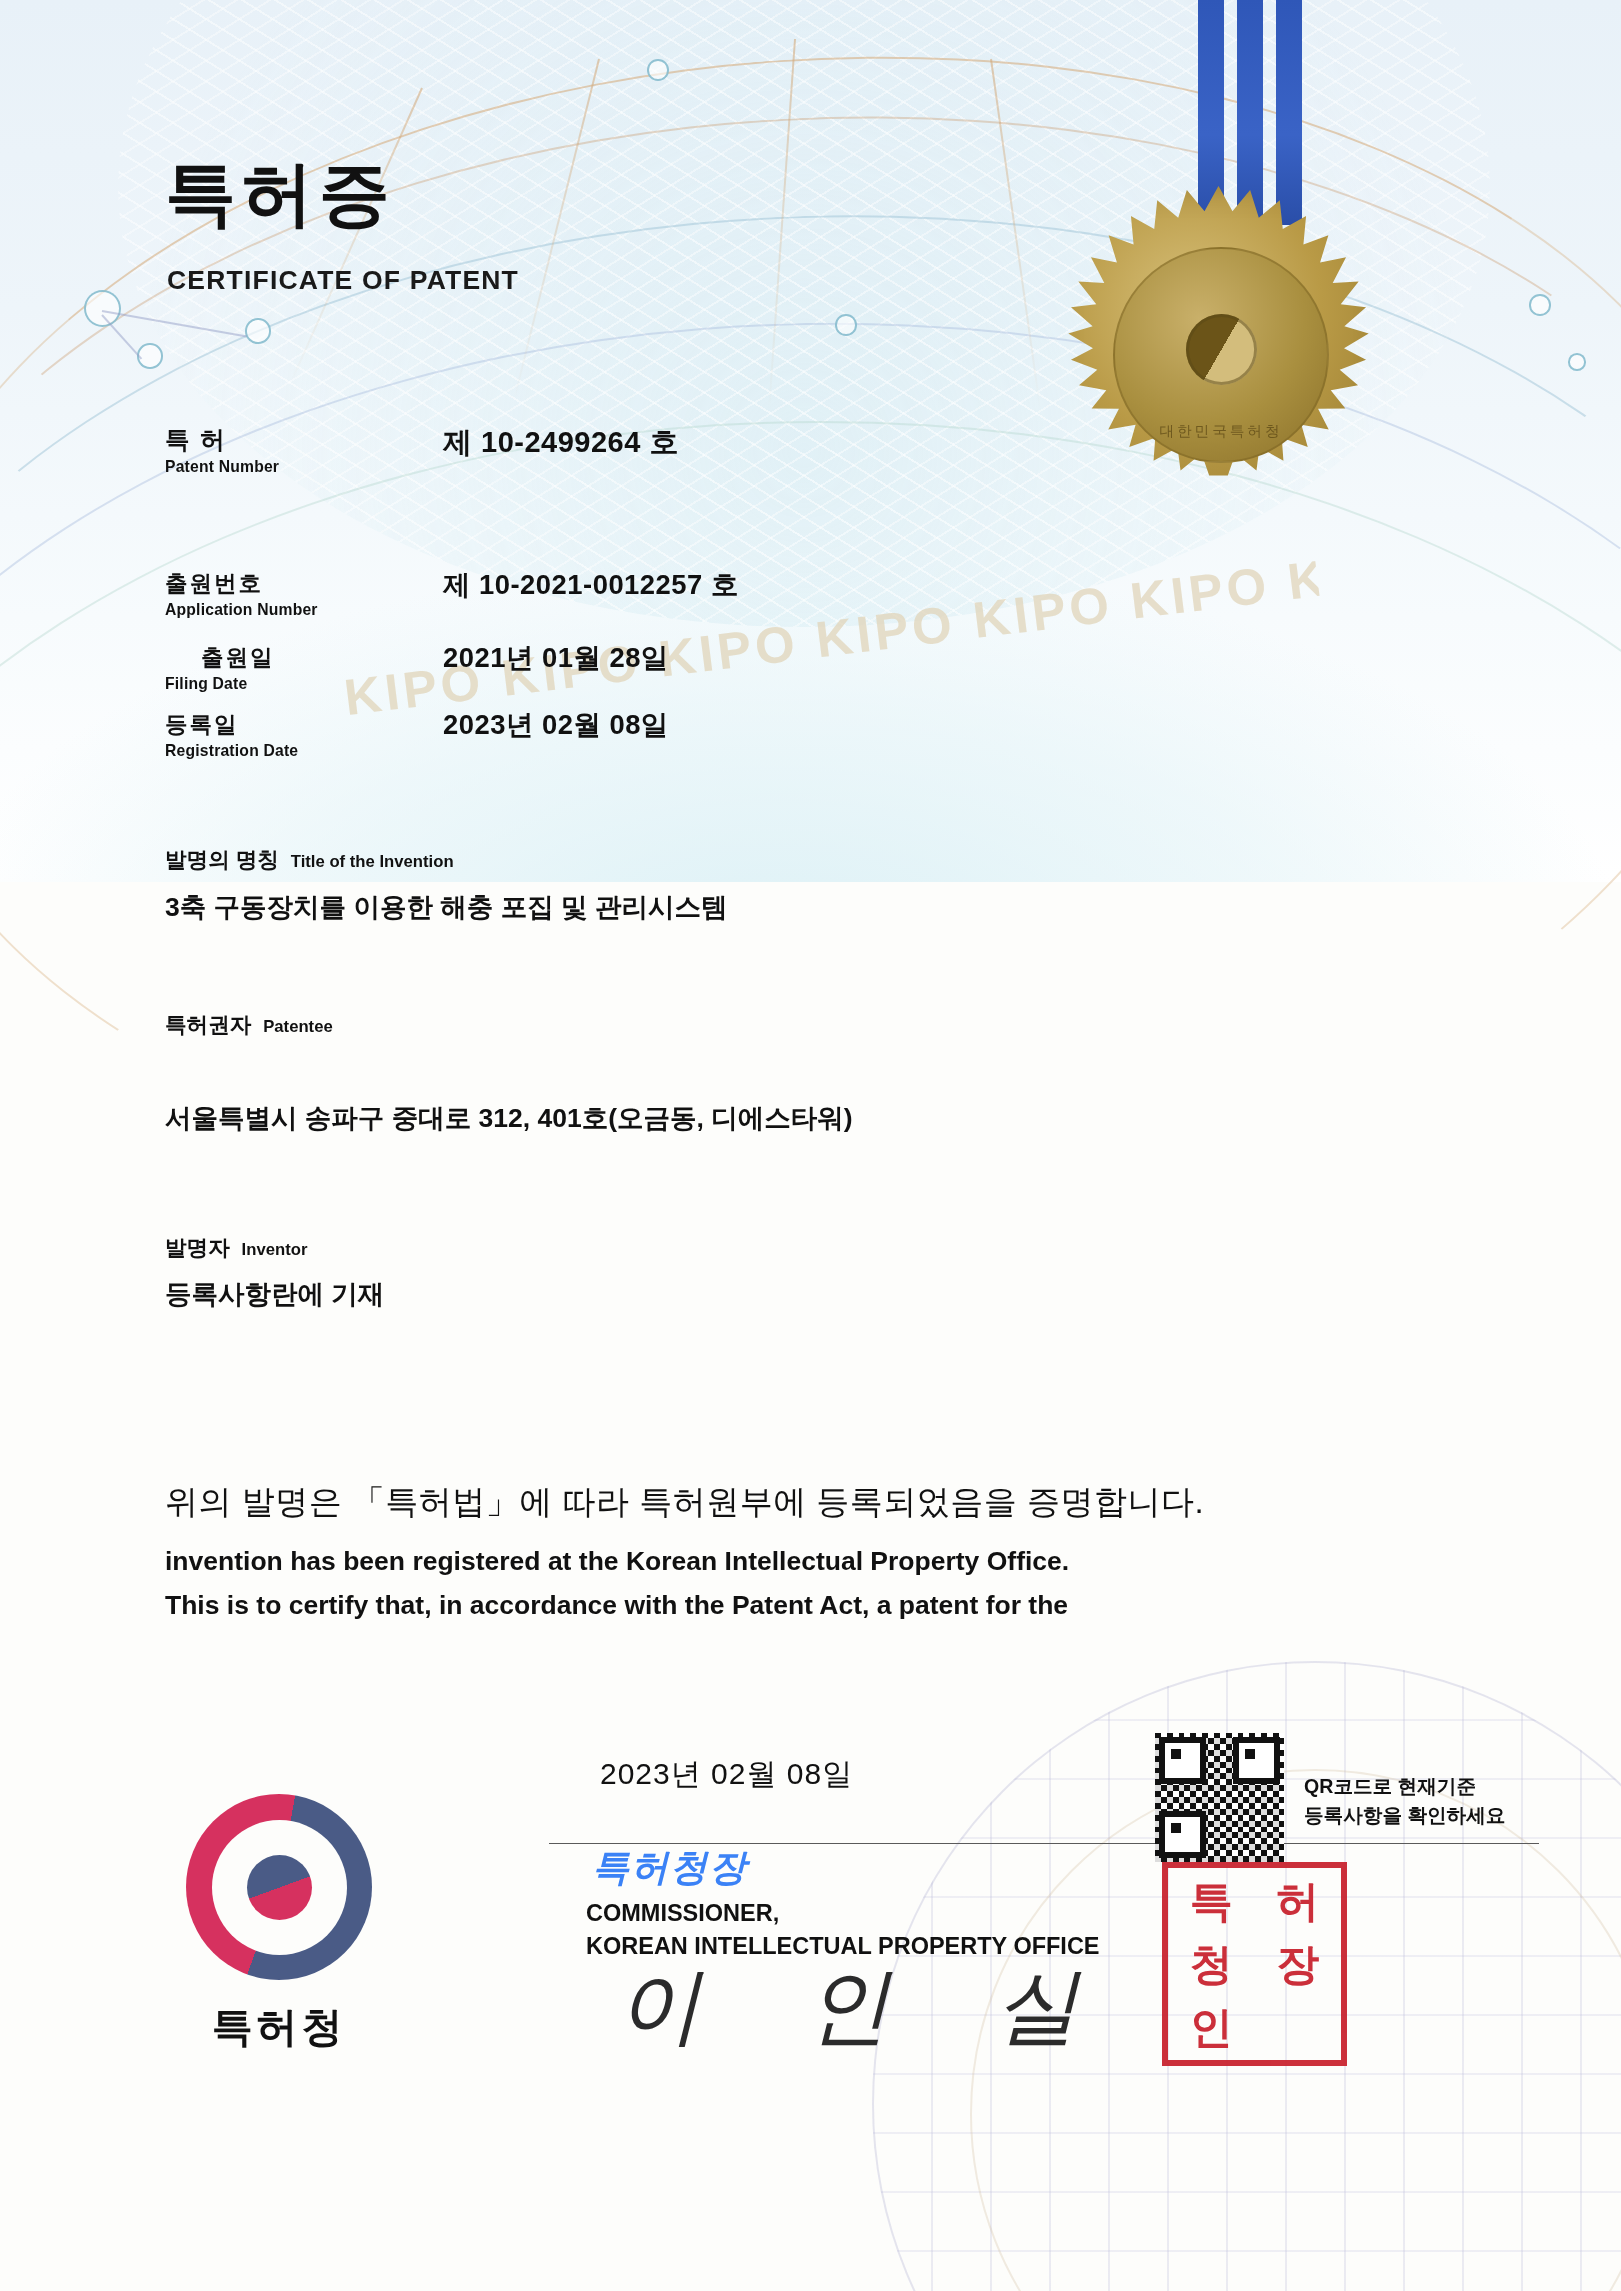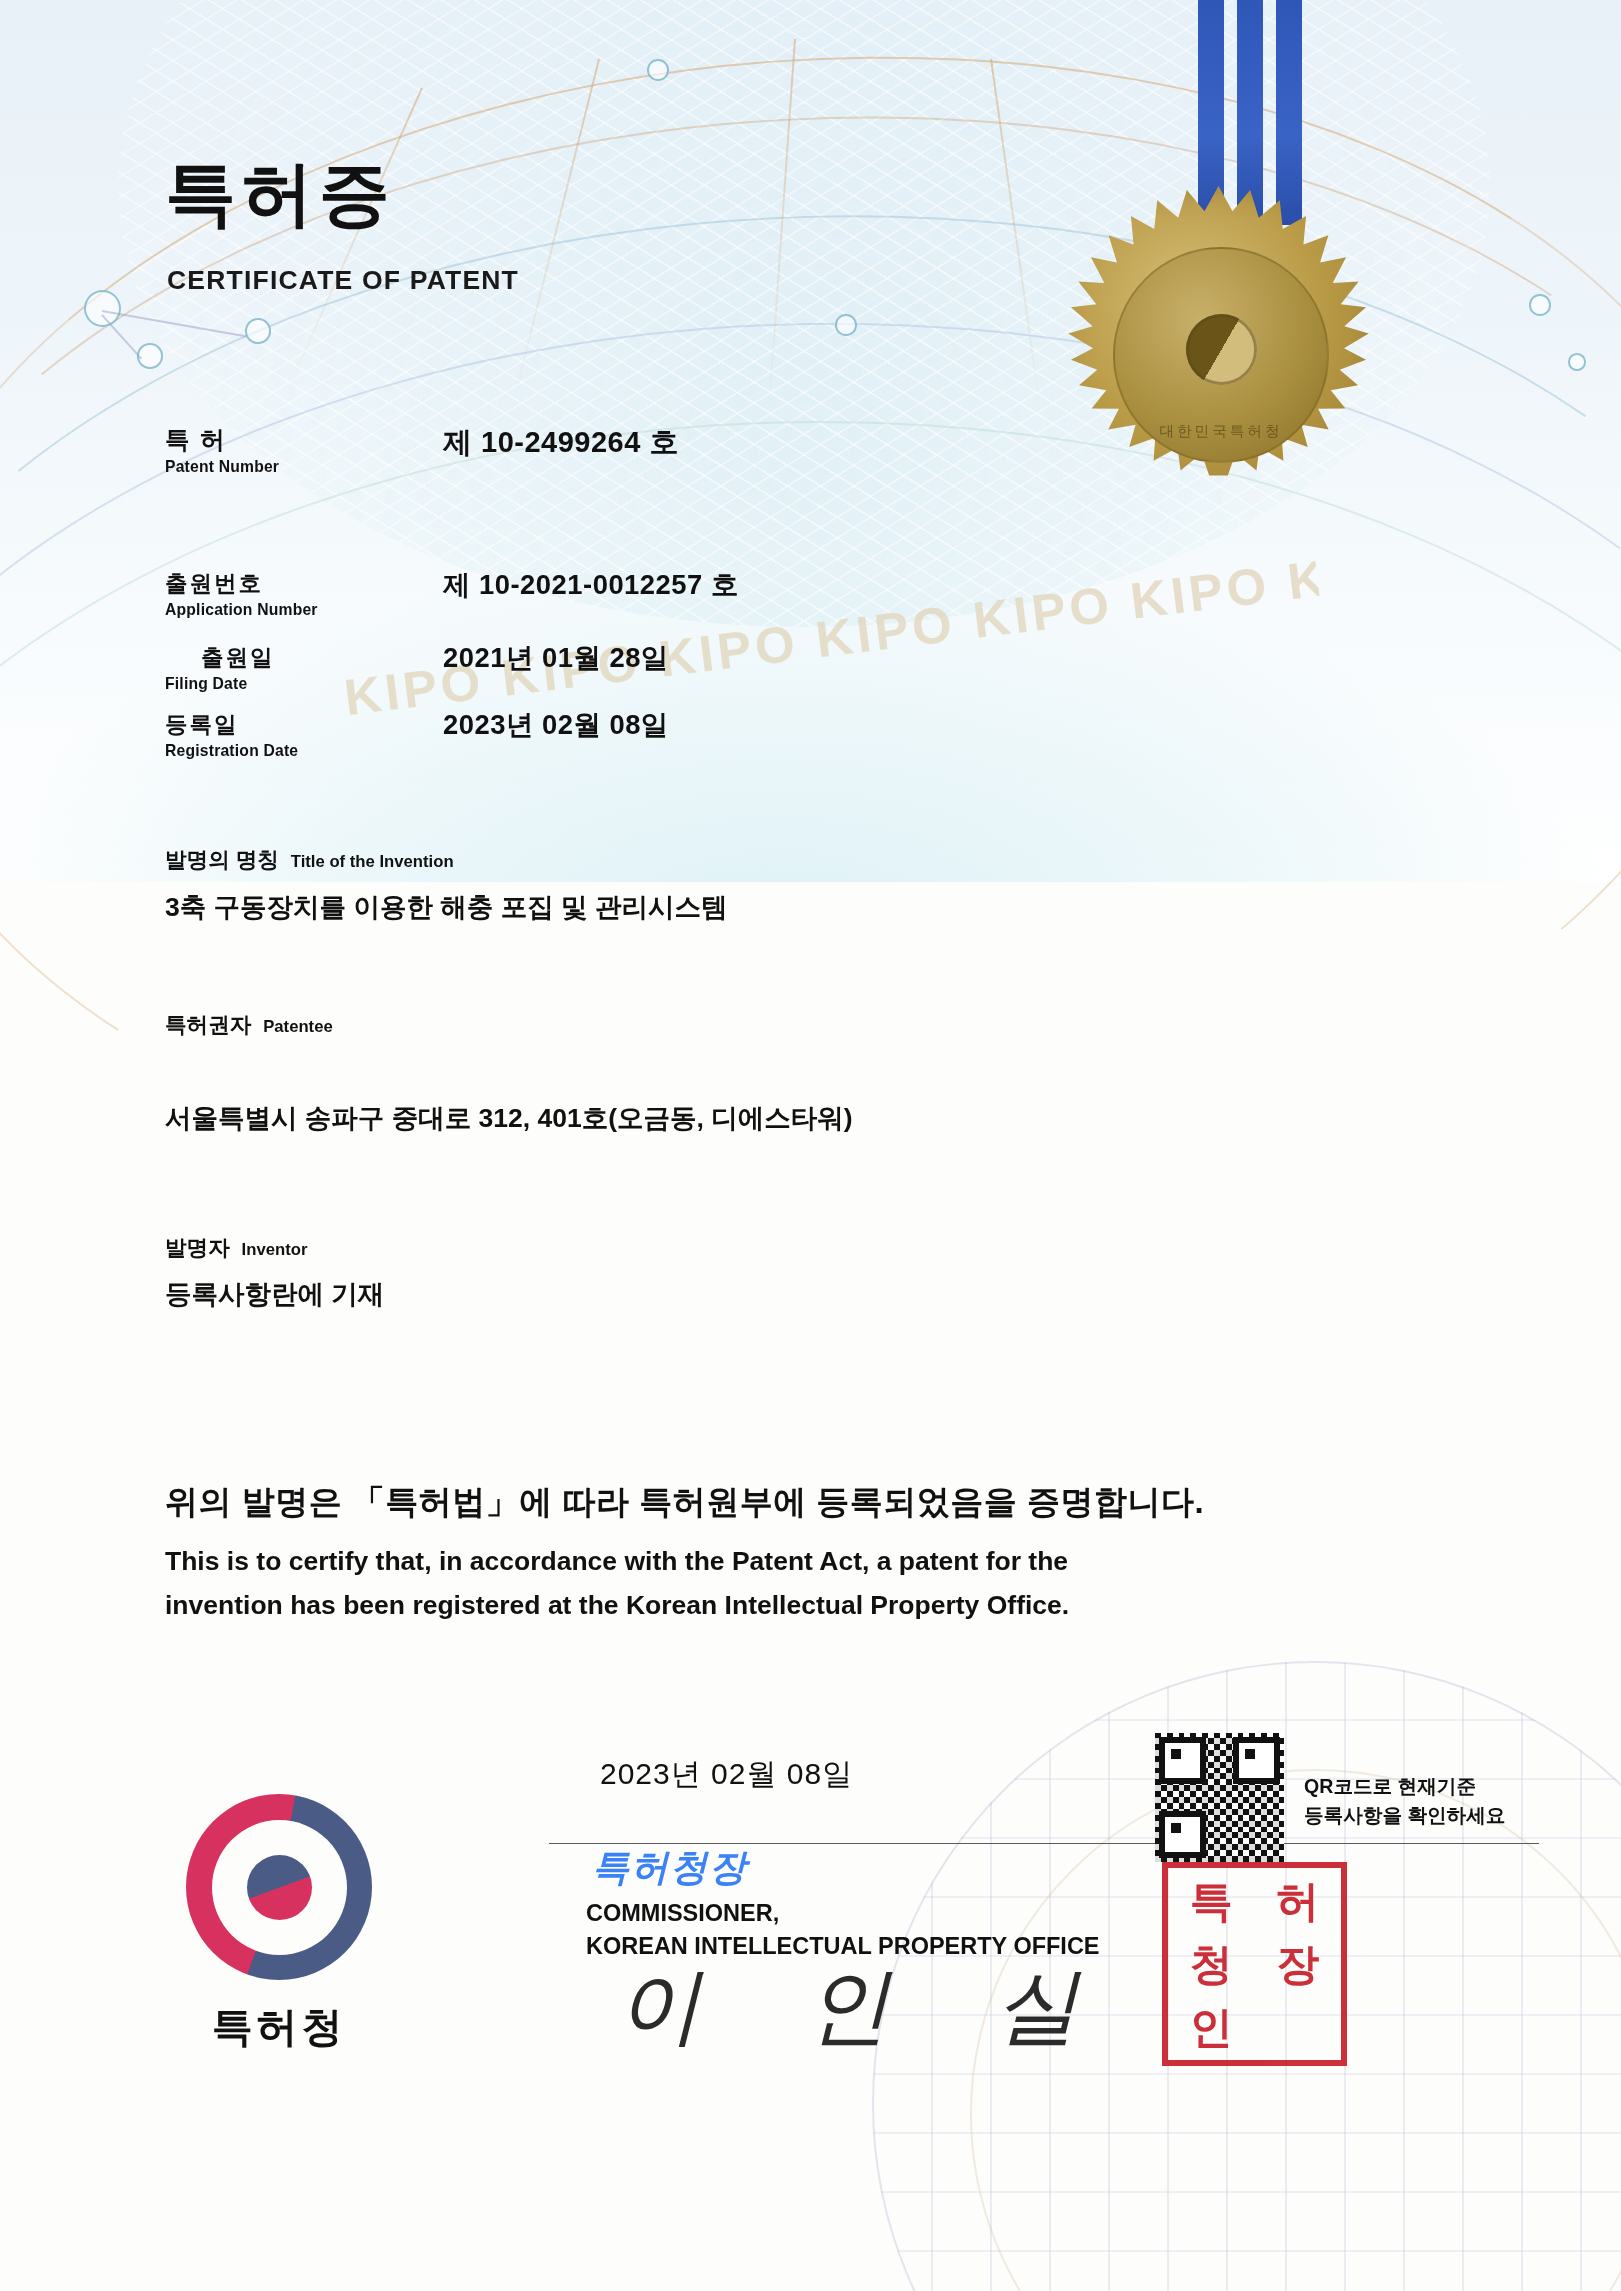--- a/index.html
+++ b/index.html
@@ -247,21 +247,21 @@
     font-size: 26.5px;
     font-weight: bold;
     color: #111;
     line-height: 41px;
   }
 
   .certify-ko {
     position: absolute;
     left: 165px; top: 1480px;
     font-size: 33px;
-    font-weight: bold;
+    font-weight: normal;
     color: #111;
     letter-spacing: 0.5px;
   }
   .certify-en {
     position: absolute;
     left: 165px; top: 1539px;
     width: 1294px;
     font-size: 26.5px;
     font-weight: bold;
     color: #111;
@@ -494,22 +494,22 @@
   </div>
   <div class="body-val" style="left:165px; top:1098px;">서울특별시 송파구 중대로 312, 401호(오금동, 디에스타워)</div>
 
   <div class="inline-lbl" style="left:165px; top:1233px;">
     <span>발명자</span><span class="en">Inventor</span>
   </div>
   <div class="body-val" style="left:165px; top:1274px;">등록사항란에 기재</div>
 
   <div class="certify-ko">위의 발명은 「특허법」에 따라 특허원부에 등록되었음을 증명합니다.</div>
   <div class="certify-en">
+    <div>invention has been registered at the Korean Intellectual Property Office.</div>
     <div>This is to certify that, in accordance with the Patent Act, a patent for the</div>
-    <div>invention has been registered at the Korean Intellectual Property Office.</div>
   </div>
 
   <div class="issue-date">2023년 02월 08일</div>
   <div class="sign-line"></div>
   <div class="comm-ko">특허청장</div>
   <div class="comm-en1">COMMISSIONER,</div>
   <div class="comm-en2">KOREAN INTELLECTUAL PROPERTY OFFICE</div>
   <div class="signature">이 인 실</div>
 
   <div class="stamp">

